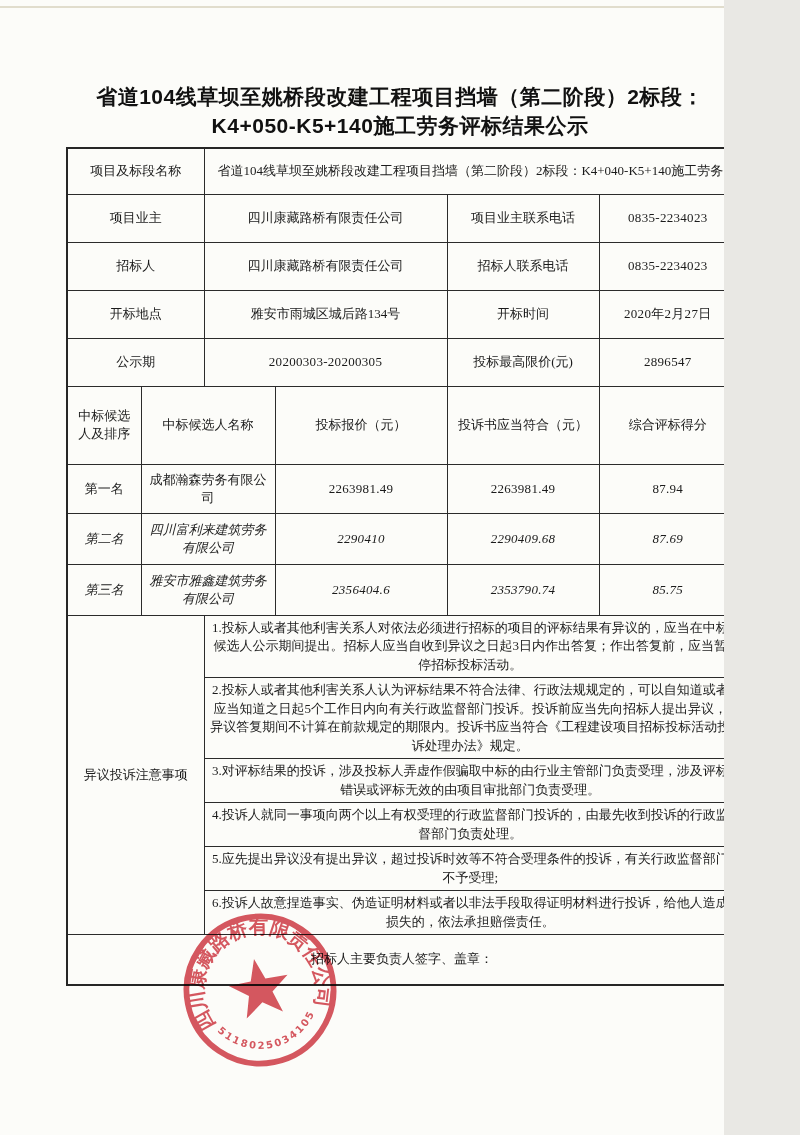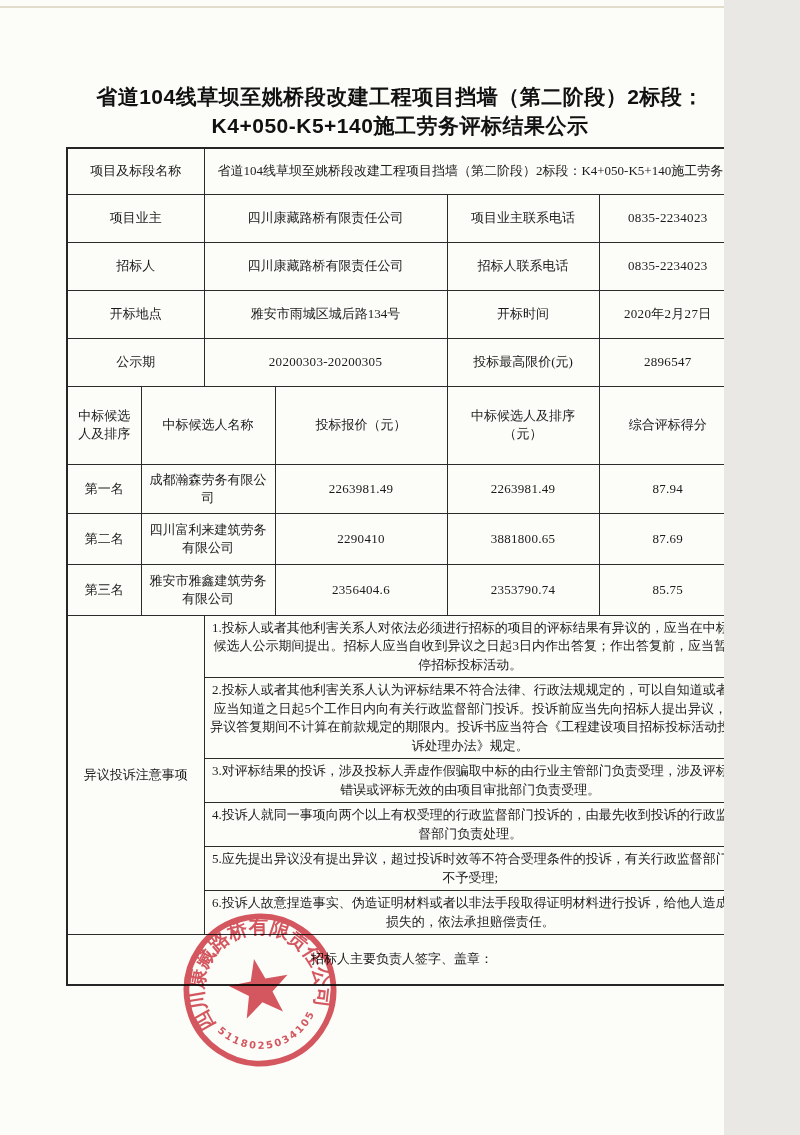--- a/index.html
+++ b/index.html
@@ -42,21 +42,21 @@
     text-align:center;
     vertical-align:middle;
     padding:3px 5px;
     word-break:break-word;
   }
   table.doc{border:2px solid #262626;}
   .r-first{height:46px;padding-left:8px;}
   .r-info{height:48px;}
   .r-chead{height:78px;margin-top:8px;}
   .r-cand1{height:49px;}
-  .r-cand{height:51px;}
+  .r-cand{height:51px;font-style:italic;}
   .r-sign{height:50px;}
   td.note-cell{
     text-align:justify;
     padding:6px 9px 7px 9px;
     line-height:18.5px;
     vertical-align:middle;
     margin-top:31px;
   }
   td.sign-cell{
     text-align:left;
@@ -87,21 +87,21 @@
         <col style="width:63px">
         <col style="width:71px">
       <col style="width:172px">
         <col style="width:152px">
         <col style="width:138px">
     </colgroup>
 
     <tbody>
         <tr class="r-first">
       <td colspan="2">项目及标段名称</td>
-      <td colspan="4">省道104线草坝至姚桥段改建工程项目挡墙（第二阶段）2标段：K4+050-K5+140施工劳务</td>
+      <td colspan="4">省道104线草坝至姚桥段改建工程项目挡墙（第二阶段）2标段：K4+040-K5+140施工劳务</td>
     </tr>
 
     <tr class="r-info">
       <td colspan="2">项目业主</td>
       <td colspan="2">四川康藏路桥有限责任公司</td>
       <td>项目业主联系电话</td>
       <td class="num">0835-2234023</td>
     </tr>
     <tr class="r-info">
       <td colspan="2">招标人</td>
@@ -119,36 +119,36 @@
       <td colspan="2">公示期</td>
       <td colspan="2" class="num">20200303-20200305</td>
       <td>投标最高限价(元)</td>
       <td class="num">2896547</td>
     </tr>
 
     <tr class="r-chead">
       <td>中标候选人及排序</td>
       <td colspan="2">中标候选人名称</td>
       <td>投标报价（元）</td>
-      <td>中标候选人及排序（元）</td>
+      <td>投诉书应当符合（元）</td>
       <td>综合评标得分</td>
     </tr>
 
     <tr class="r-cand1">
       <td>第一名</td>
       <td colspan="2">成都瀚森劳务有限公司</td>
       <td class="num">2263981.49</td>
       <td class="num">2263981.49</td>
       <td class="num">87.94</td>
     </tr>
     <tr class="r-cand">
       <td>第二名</td>
       <td colspan="2">四川富利来建筑劳务有限公司</td>
       <td class="num">2290410</td>
-      <td class="num">3881800.65</td>
+      <td class="num">2290409.68</td>
       <td class="num">87.69</td>
     </tr>
     <tr class="r-cand">
       <td>第三名</td>
       <td colspan="2">雅安市雅鑫建筑劳务有限公司</td>
       <td class="num">2356404.6</td>
       <td class="num">2353790.74</td>
       <td class="num">85.75</td>
     </tr>
 

